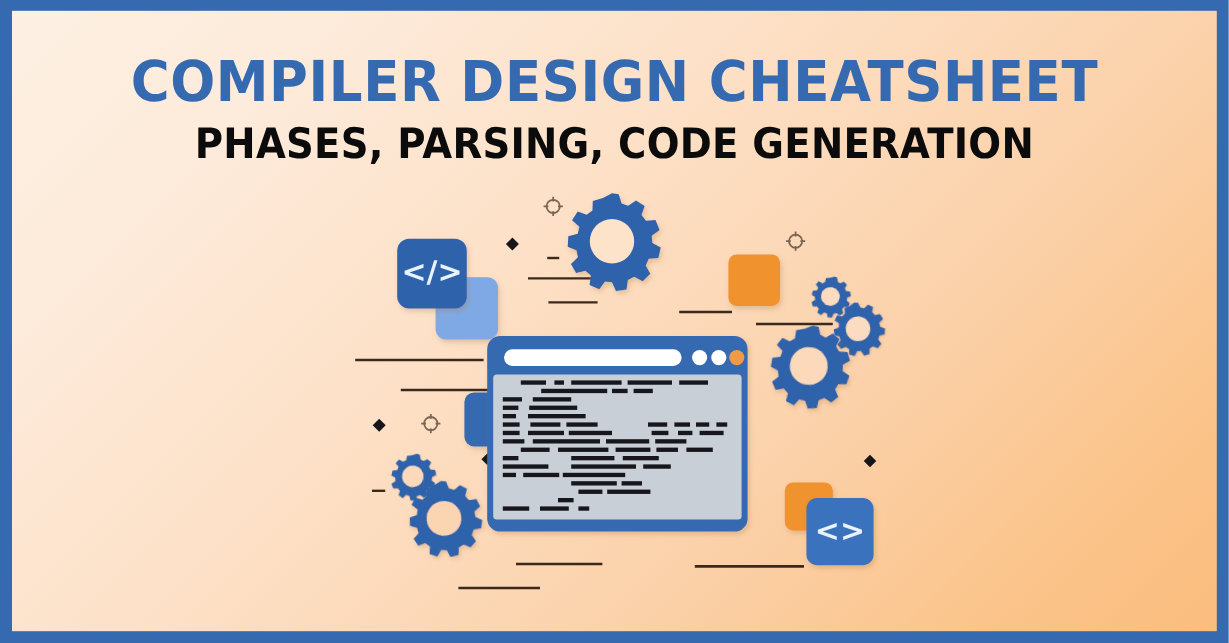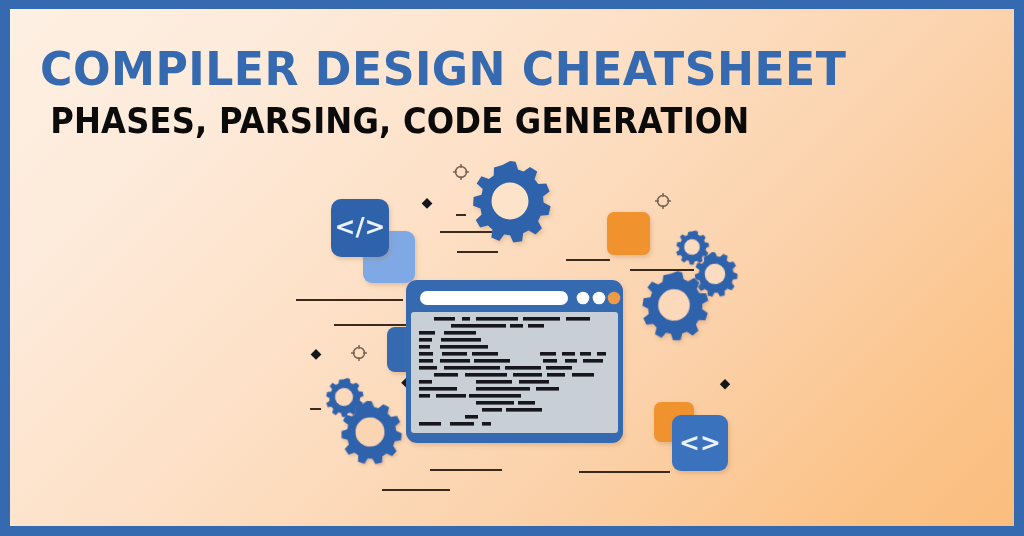--- a/index.html
+++ b/index.html
@@ -39,21 +39,21 @@
         #fabd7e 100%);
     overflow: hidden;
   }
 
   
   #headings {
     position: absolute;
     top: 36px;
     left: 0;
     width: 100%;
-    text-align: left;
+    text-align: center;
     z-index: 30;
   }
   #title {
     font-family: "DejaVu Sans", sans-serif;
     font-weight: bold;
     font-size: 47px;
     letter-spacing: 0.5px;
     line-height: 1.0;
     color: #3569B0;
     transform: scaleX(0.94);

